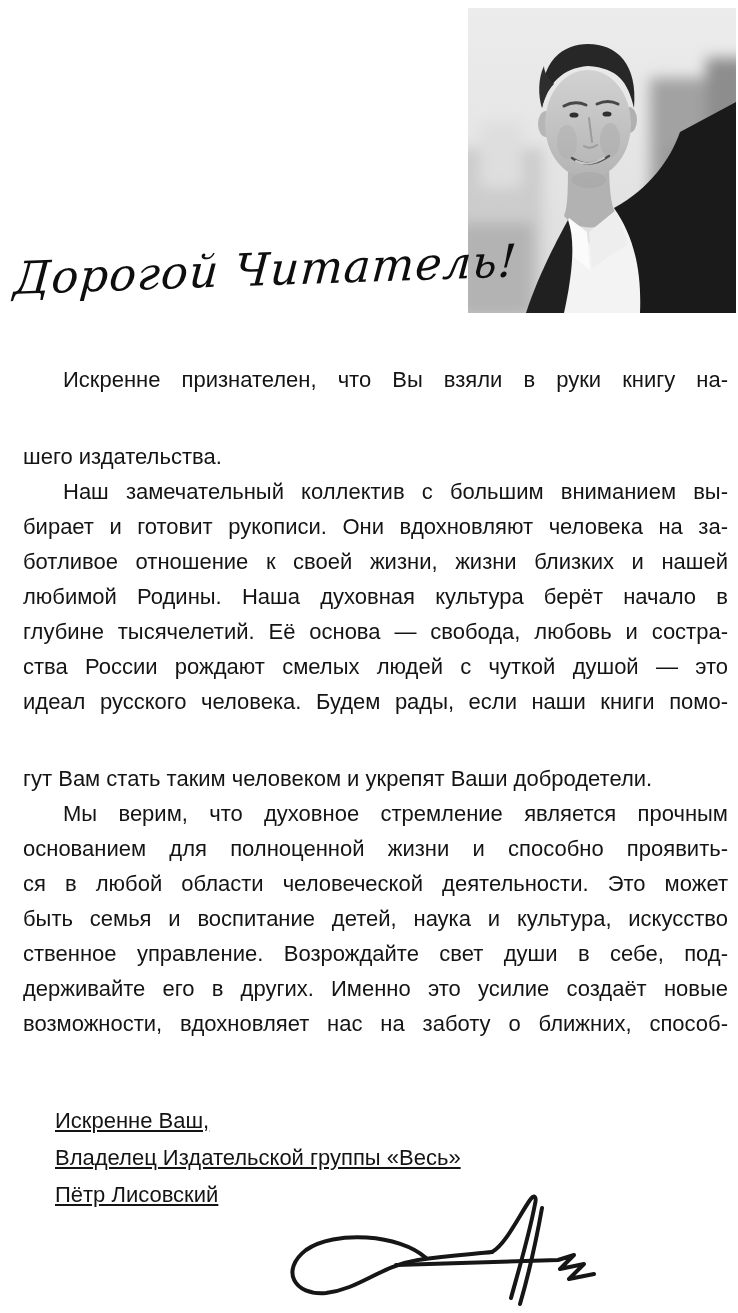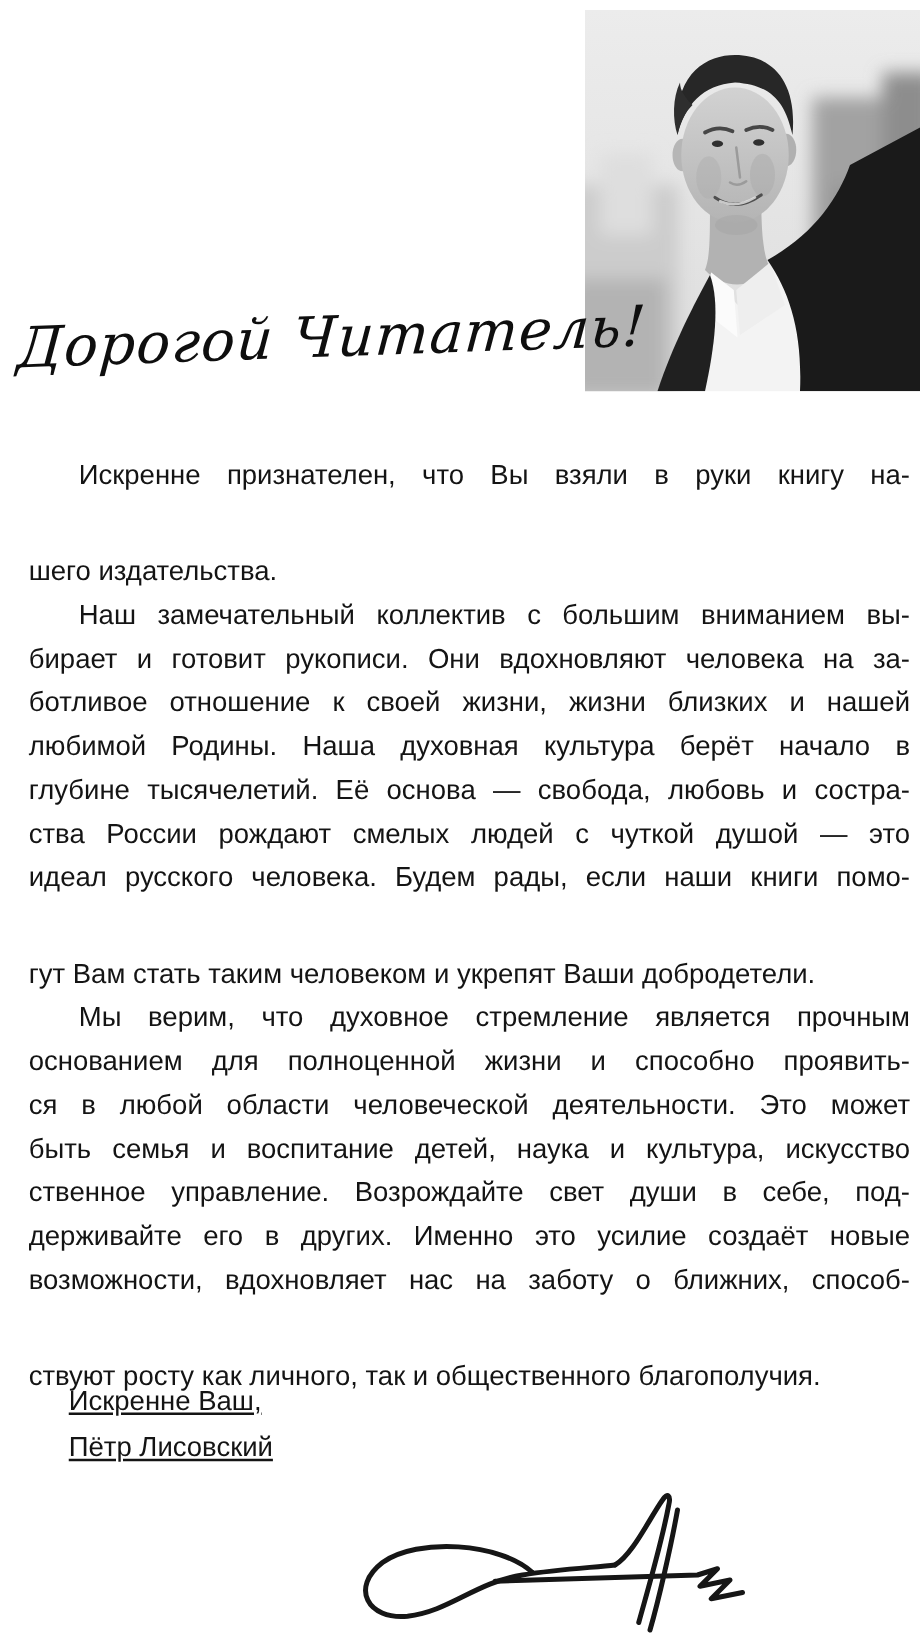--- a/index.html
+++ b/index.html
@@ -105,25 +105,25 @@
       <div class="line">ства России рождают смелых людей с чуткой душой — это</div>
       <div class="line">идеал русского человека. Будем рады, если наши книги помо-</div>
       <div class="line p-last">гут Вам стать таким человеком и укрепят Ваши добродетели.</div>
       <div class="line p-first">Мы верим, что духовное стремление является прочным</div>
       <div class="line">основанием для полноценной жизни и способно проявить-</div>
       <div class="line">ся в любой области человеческой деятельности. Это может</div>
       <div class="line">быть семья и воспитание детей, наука и культура, искусство</div>
       <div class="line">ственное управление. Возрождайте свет души в себе, под-</div>
       <div class="line">держивайте его в других. Именно это усилие создаёт новые</div>
       <div class="line">возможности, вдохновляет нас на заботу о ближних, способ-</div>
-      <div class="line p-last">ствуют росту как личного, так и общественного благополучия.</div>
     </div>
 
   <div class="closing">
     <div>Искренне Ваш,</div>
+    <div>Владелец Издательской группы «Весь»</div>
     <div>Пётр Лисовский</div>
   </div>
 
   <div class="signature">
     <svg viewBox="0 0 352 115">
       <g stroke="#161616" stroke-width="4" fill="none" stroke-linecap="round" stroke-linejoin="round">
         <path d="M150,64 C124,40 58,36 30,56 C4,76 18,102 50,99 C84,95 104,72 142,66 C172,61 200,60 216,58"></path>
         <path d="M216,58 C230,50 244,20 254,6 C258,0 261,2 259,10 C253,42 241,82 235,104"></path>
         <path d="M266,14 C261,42 251,86 244,110"></path>
         <path d="M120,71 L282,66 L298,61 L284,75 L308,70 L293,85 L318,80"></path>

